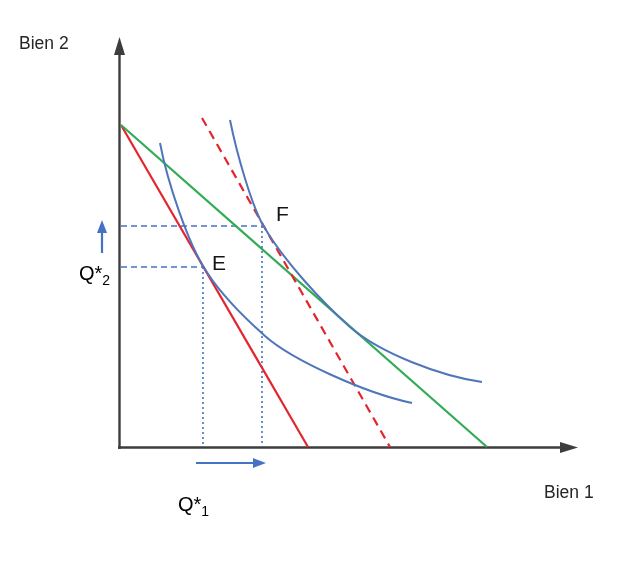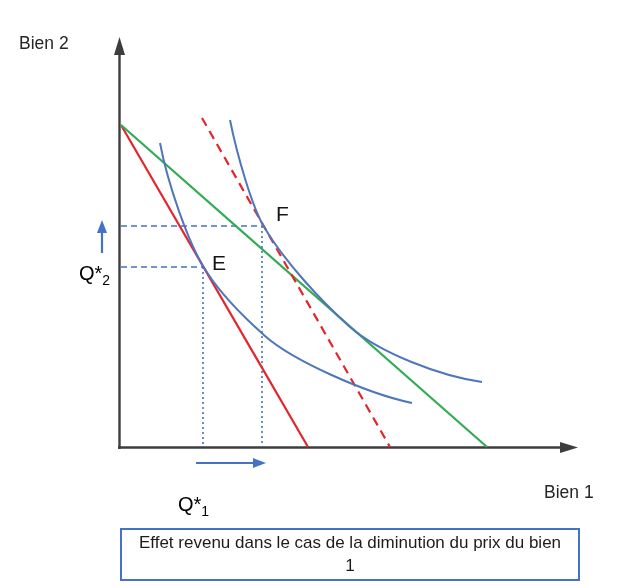--- a/index.html
+++ b/index.html
@@ -58,17 +58,14 @@
   <div class="lbl axis-label" style="left:544px;top:464px;margin-top:20px;">Bien 1</div>
 
   <div class="lbl point-label" style="left:276px;top:203px;">F</div>
 
   <div class="lbl point-label" style="left:212px;top:252px;">E</div>
 
   <div class="lbl qty-label" style="left:79px;top:263px;"><span>Q*</span><sub>2</sub></div>
 
   <div class="lbl qty-label" style="left:178px;top:494px;"><span>Q*</span><sub>1</sub></div>
 
-  <div class="caption-box">
-    <div class="caption-text">Effet revenu dans le cas de la diminution du prix du bien 1</div>
-  </div>
 
 </div>
 
 </body></html>

